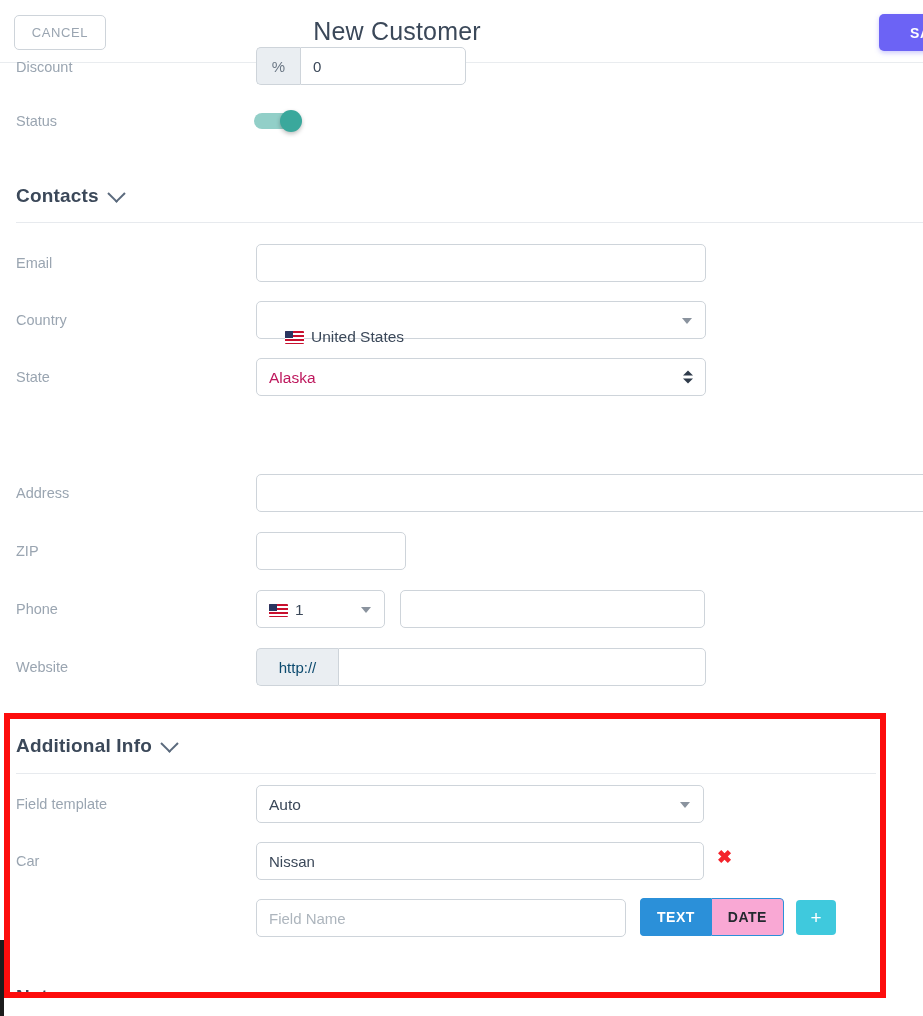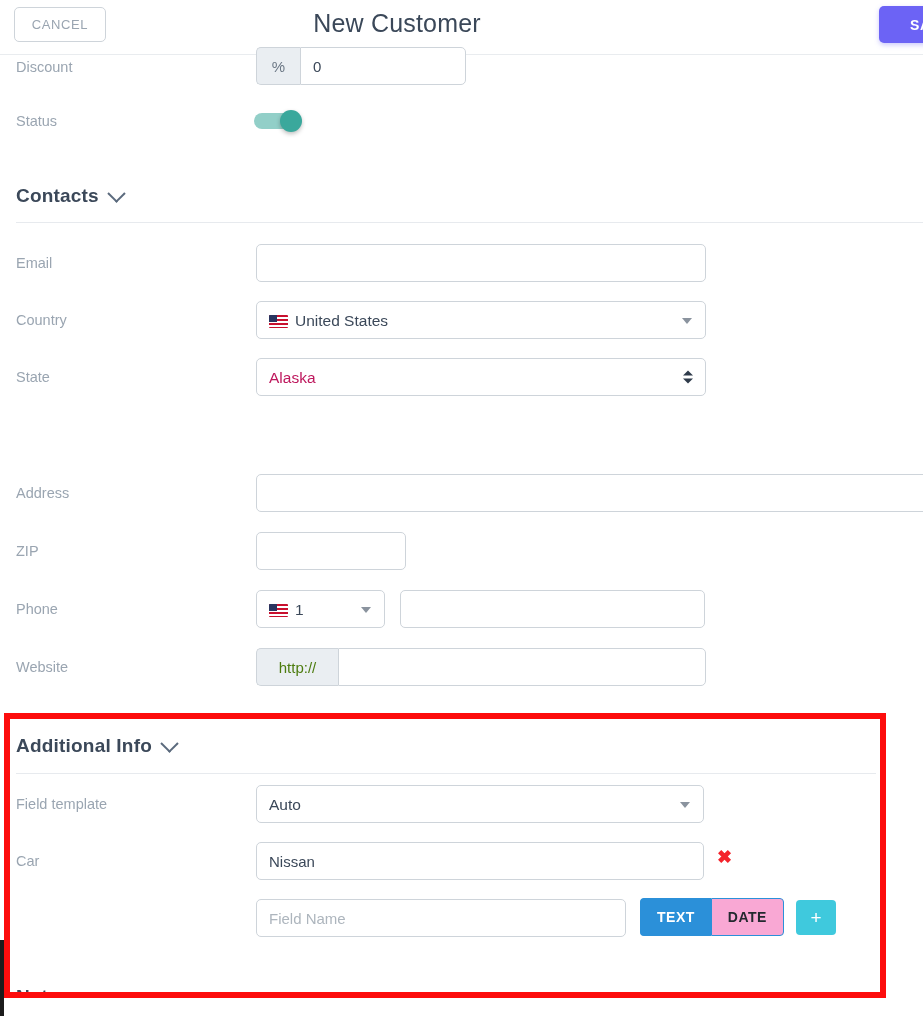--- a/index.html
+++ b/index.html
@@ -23,21 +23,21 @@
   .left-edge {
     position: absolute;
     left: 0; top: 940px;
     width: 4px; height: 76px;
     background: #1c1c1c;
   }
 
   
   .header {
     position: absolute;
-    left: 0; top: 0;
+    left: 0; top: 8px;
     width: 923px; height: 55px;
     background: #ffffff;
     border-bottom: 1px solid #e9ecef;
   }
   .cancel-btn {
     position: absolute;
     left: 14px; top: 7px;
     width: 92px; height: 35px;
     border: 1px solid #ced4da;
     border-radius: 5px;
@@ -250,21 +250,21 @@
   }
 
   
   .web-group { display: flex; height: 38px; }
   .http-addon {
     width: 82px; height: 38px;
     border: 1px solid #ced4da;
     border-right: none;
     border-radius: 5px 0 0 5px;
     background: #eaeef2;
-    color: #4d7c0f;
+    color: #0c4a6e;
     font-size: 15px;
     display: flex; align-items: center; justify-content: center;
   }
 
   
   .highlight-box {
     position: absolute;
     left: 4px; top: 713px;
     width: 882px; height: 285px;
     border: 6px solid #fd0d0d;
@@ -375,21 +375,21 @@
   </div>
   <div class="section-rule" style="top:222px; width:907px;"></div>
 
   <div class="row" style="top:241px;">
     <div class="lbl">Email</div>
     <input class="inp field" type="text" style="left: 256px; top: 3px; width: 450px;" placeholder="">
   </div>
 
   <div class="row" style="top:298px;">
     <div class="lbl">Country</div>
-    <div class="field select-wrap inp" style="left:256px; top:3px; width:450px; padding:0;">
+    <div class="field select-wrap inp" style="left:256px; top:3px; width:450px; padding:16px;">
       <div class="value-with-flag">
         <span class="flag">
           <span class="stripes"></span>
             <span class="canton"></span>
         </span>
         <span>United States</span>
       </div>
       <span class="sel-caret"></span>
     </div>
   </div>

